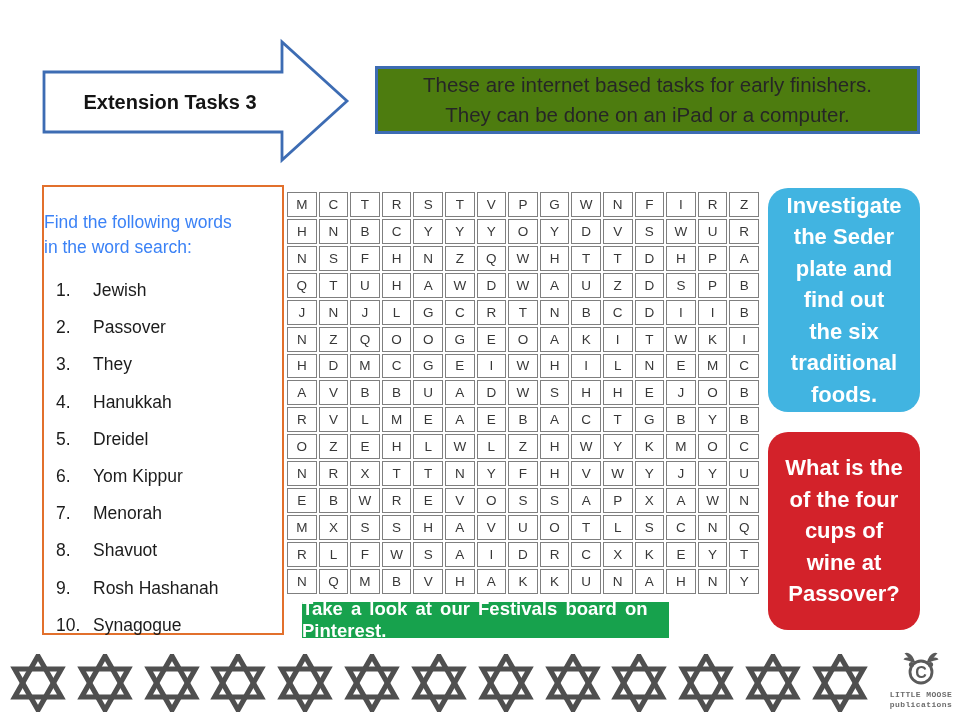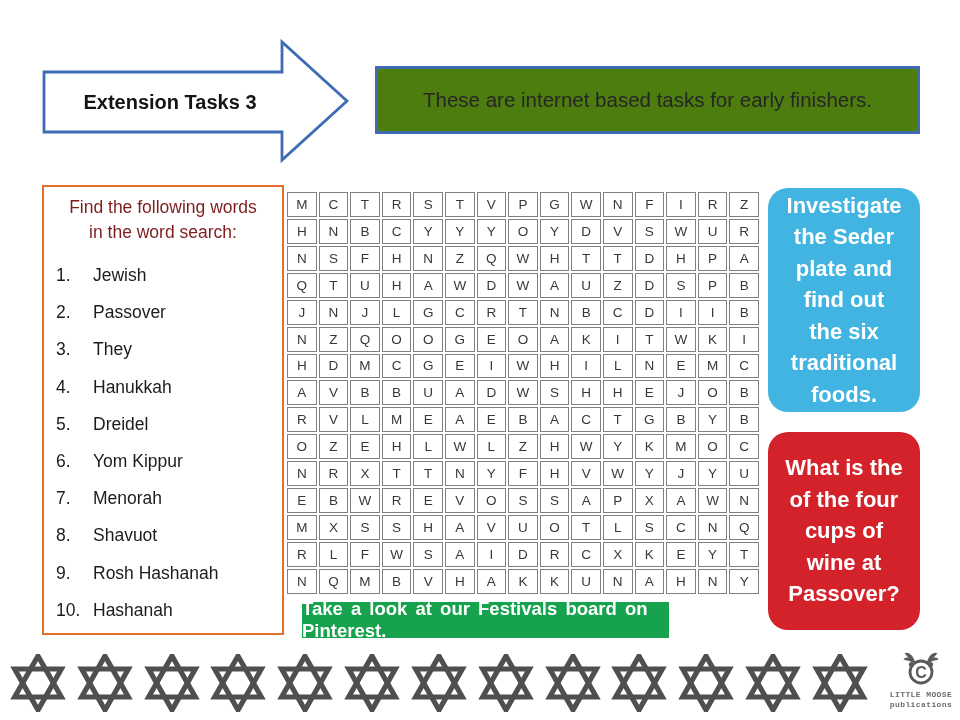--- a/index.html
+++ b/index.html
@@ -25,21 +25,21 @@
     border:3px solid #3d6cb3; background:#4d7c0f;
     display:flex; flex-direction:column; justify-content:center;
     text-align:center; font-size:20.5px; color:#262626; line-height:30px;
   }
 
   
   .wordlist-box {
     position:absolute; left:42px; top:185px; width:242px; height:450px;
     border:2.2px solid #e2702c; background:#fff; padding-top:8px;
   }
-  .wl-title { text-align:center; font-size:17.5px; color:#7f1d1d; line-height:25px; }
+  .wl-title { font-size:17.5px; color:#3b82f6; line-height:25px;margin-top:15px; }
   .wl-list  { margin-top:12px; }
   .wl-item  { display:flex; height:37.2px; align-items:center; font-size:17.5px; color:#1c1c1c; padding-left:12px; }
   .wl-num   { width:37px; flex:0 0 37px; }
 
   
   .ws-table {
     position:absolute; left:285px; top:190px; width:476px; height:406px;
     border-collapse:separate; border-spacing:2px 2.5px; table-layout:fixed;
   }
   .ws-table td {
@@ -78,20 +78,21 @@
 
 <div class="arrow-wrap">
   <svg width="308" height="126" viewBox="0 0 308 126">
     <polygon class="arrow-shape" points="2,34 240,34 240,4 305,63 240,122 240,94 2,94"></polygon>
   </svg>
   <div class="arrow-label">Extension Tasks 3</div>
 </div>
 
 <div class="intro-box">
   <div>These are internet based tasks for early finishers.</div>
+  <div>They can be done on an iPad or a computer.</div>
 </div>
 
 <div class="wordlist-box">
   <div class="wl-title">
     <div>Find the following words</div>
     <div>in the word search:</div>
   </div>
   <div class="wl-list" id="wl-list">
       <div class="wl-item">
         <span class="wl-num">1.</span>
@@ -124,21 +125,21 @@
       <div class="wl-item">
         <span class="wl-num">8.</span>
         <span>Shavuot</span>
       </div>
       <div class="wl-item">
         <span class="wl-num">9.</span>
         <span>Rosh Hashanah</span>
       </div>
       <div class="wl-item">
         <span class="wl-num">10.</span>
-        <span>Hashanah</span>
+        <span>Synagogue</span>
       </div>
     </div>
 </div>
 
 <table class="ws-table">
   <tbody id="ws-grid-body">
       <tr>
         <td>M</td>
         <td>C</td>
         <td>T</td>

